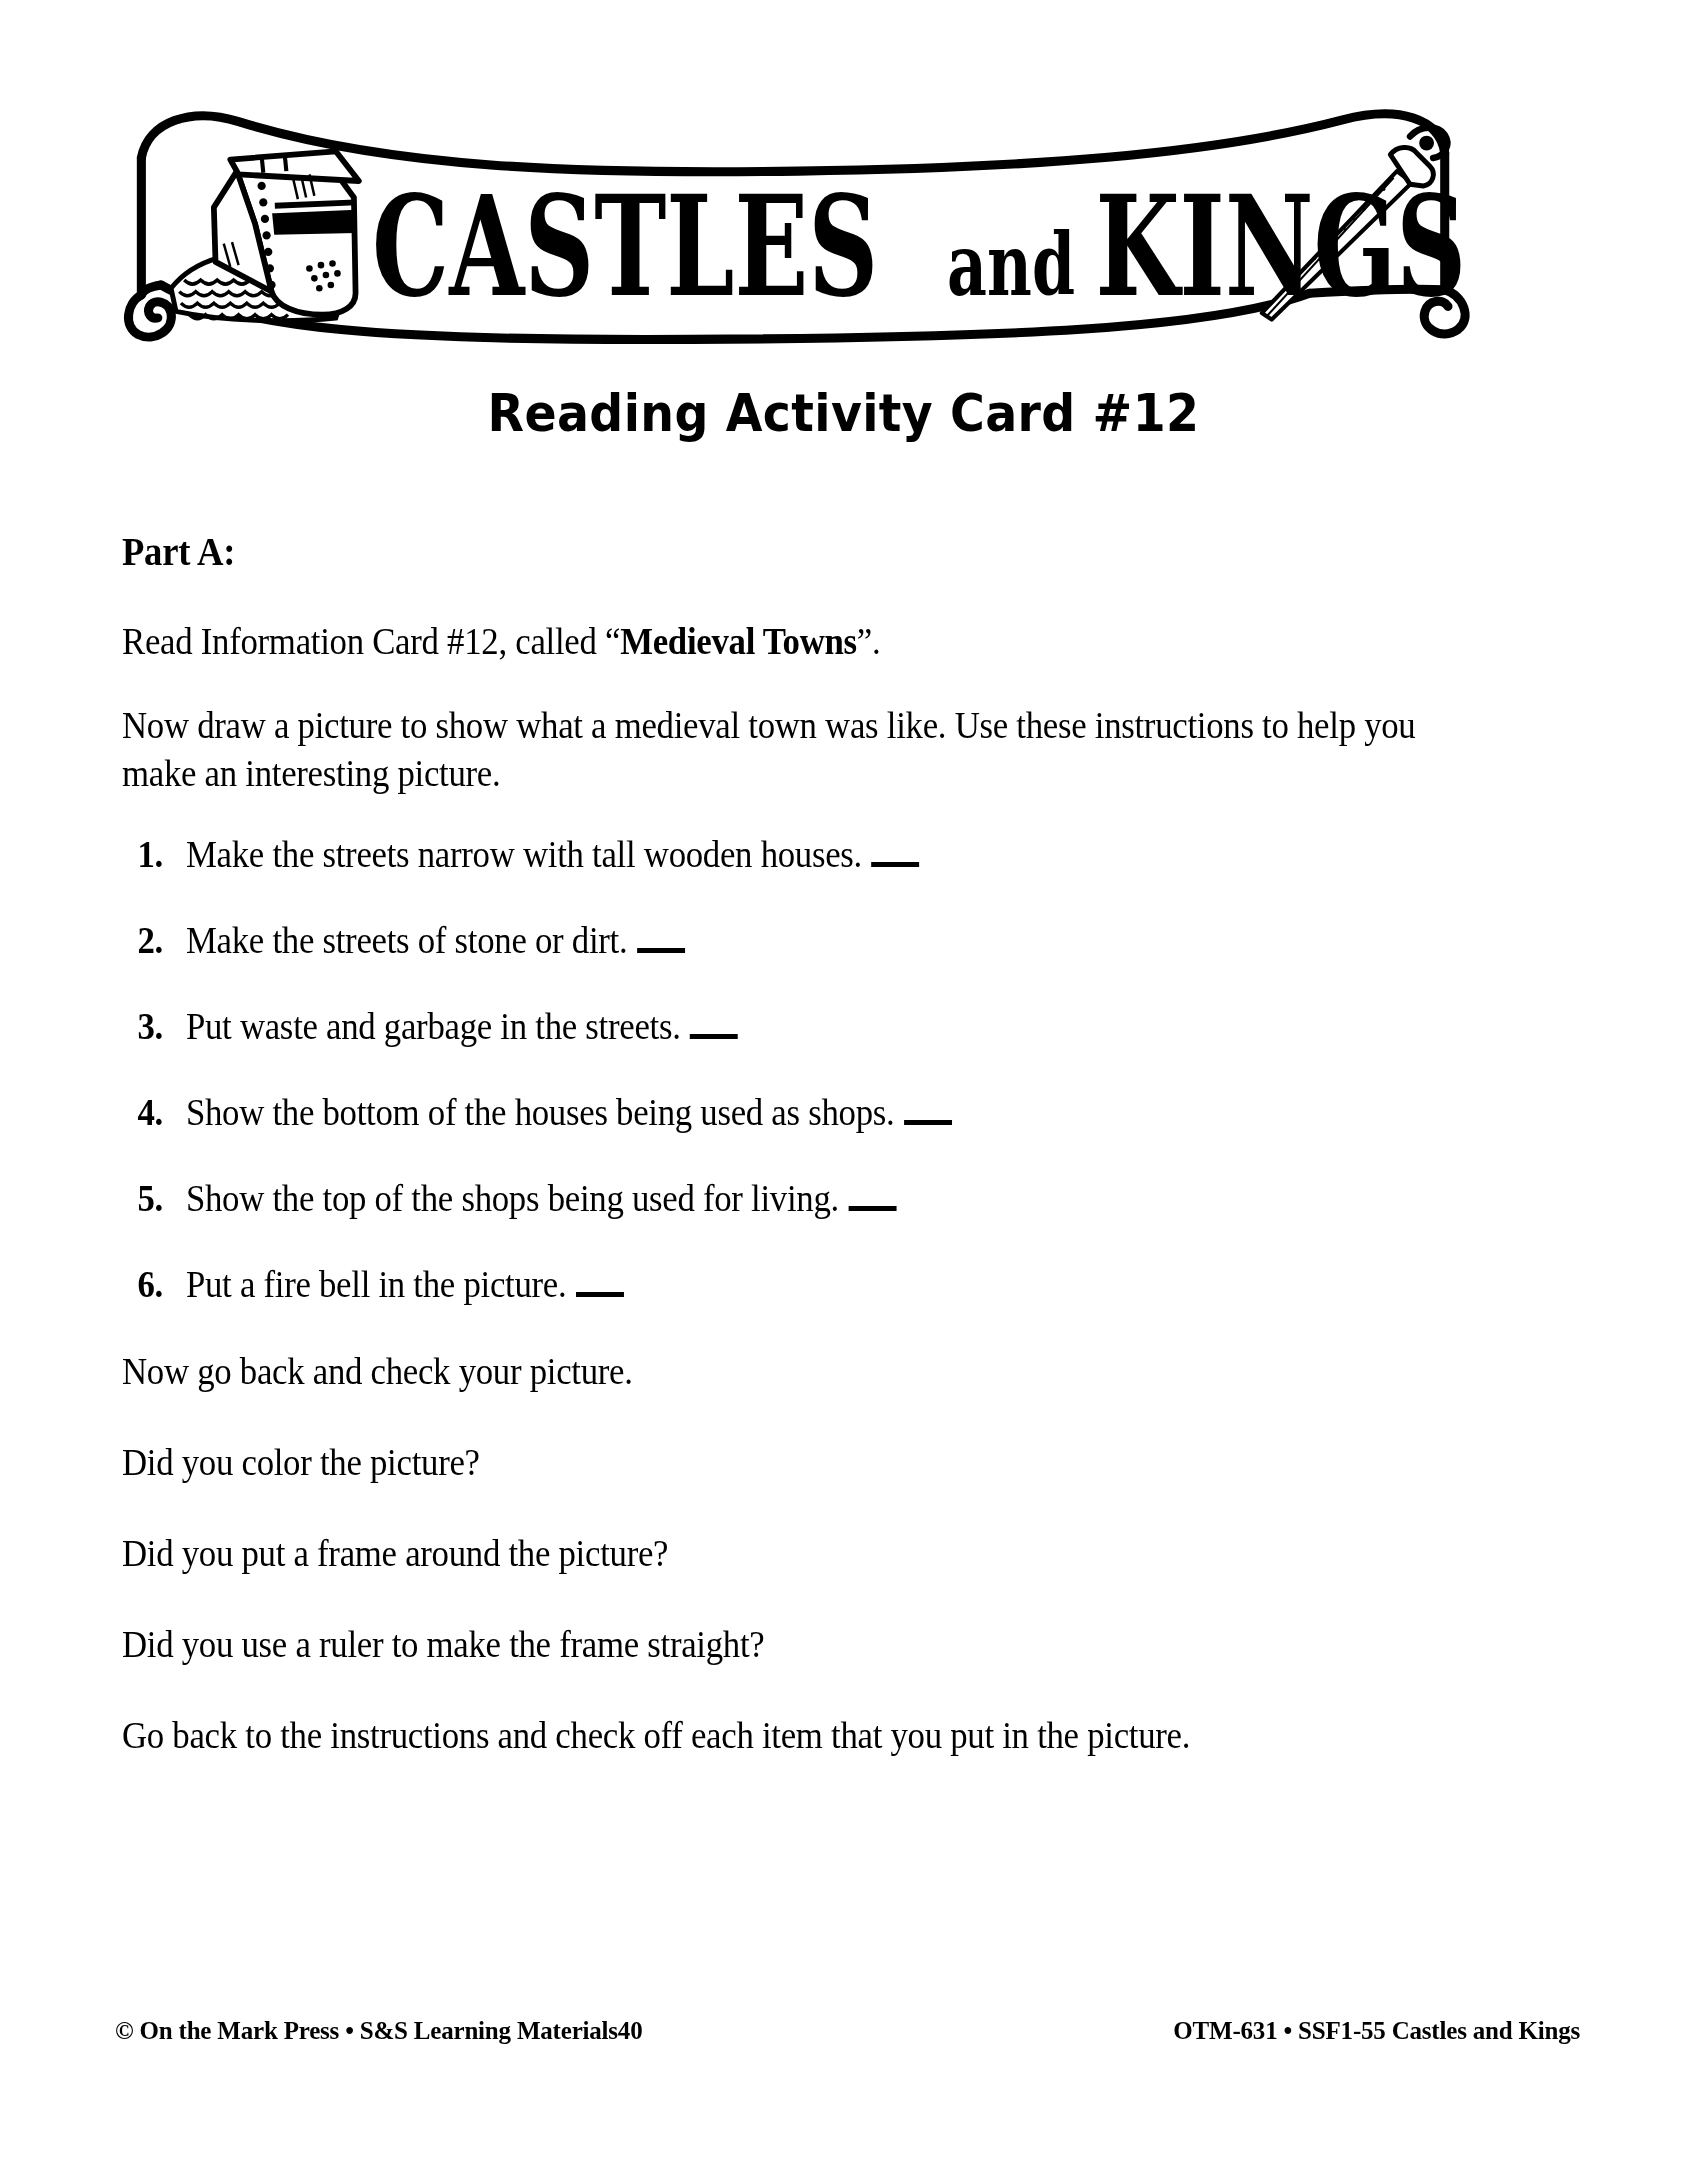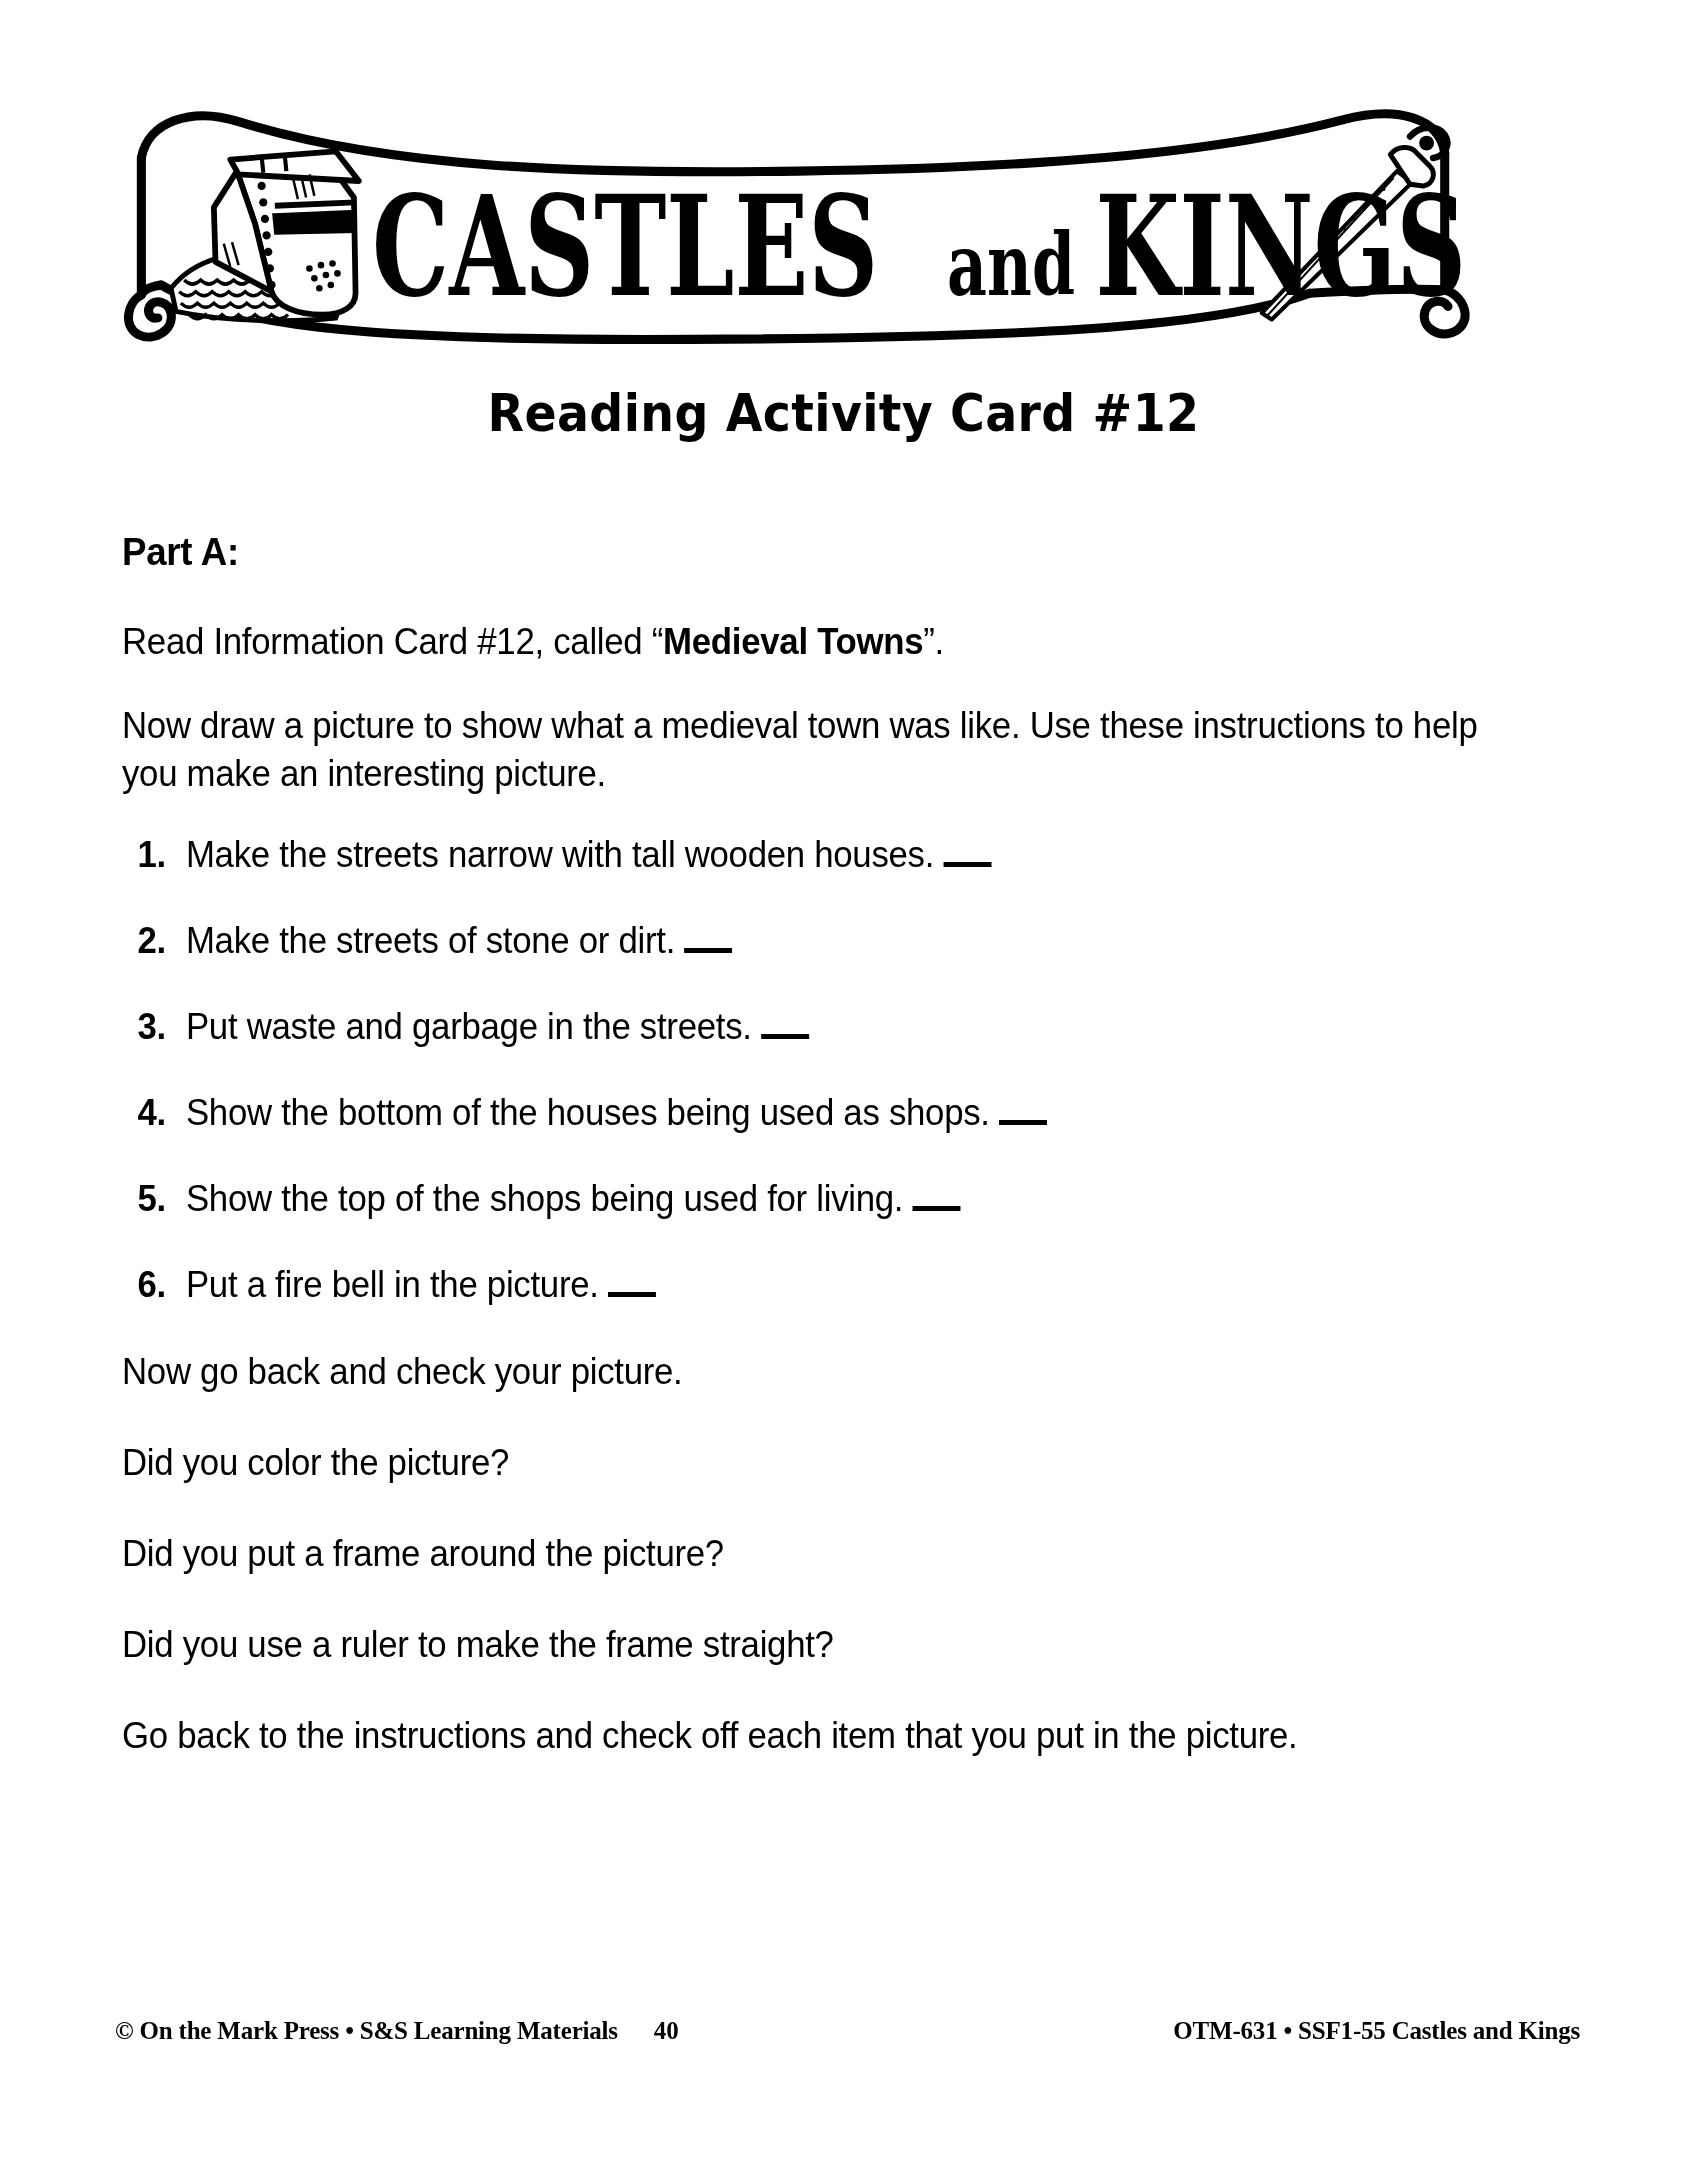--- a/index.html
+++ b/index.html
@@ -46,21 +46,21 @@
     line-height: 1.1;
     transform: scaleX(0.93);
   }
 
   
   .body-block {
     position: absolute;
     left: 122px;
     top: 527px;
     width: 1450px;
-    font-family: Liberation Sans, sans-serif;
+    font-family: Liberation Serif, serif;
     font-size: 37px;
     line-height: 1.30;
     letter-spacing: -0.3px;
   }
   .body-block .row { transform: scaleX(0.94); transform-origin: left center; }
 
   .part-label {
     font-weight: 700;
     font-size: 39px;
     margin-bottom: 40px;
@@ -112,21 +112,20 @@
     position: absolute;
     left: 115px;
     right: 107px;
     top: 2017px;
     display: flex;
     align-items: baseline;
     font-family: "Liberation Serif", serif;
     font-weight: 700;
     font-size: 25px;
     letter-spacing: -0.2px;
-    gap: 36px;
   }
   .footer-left { flex: 0 0 auto; }
   .footer-center { flex: 1 1 auto; text-align: left; padding-right: 157px; }
   .footer-right { flex: 0 0 auto; }
 </style>
 </head>
 <body>
 
 <div class="page">
 

